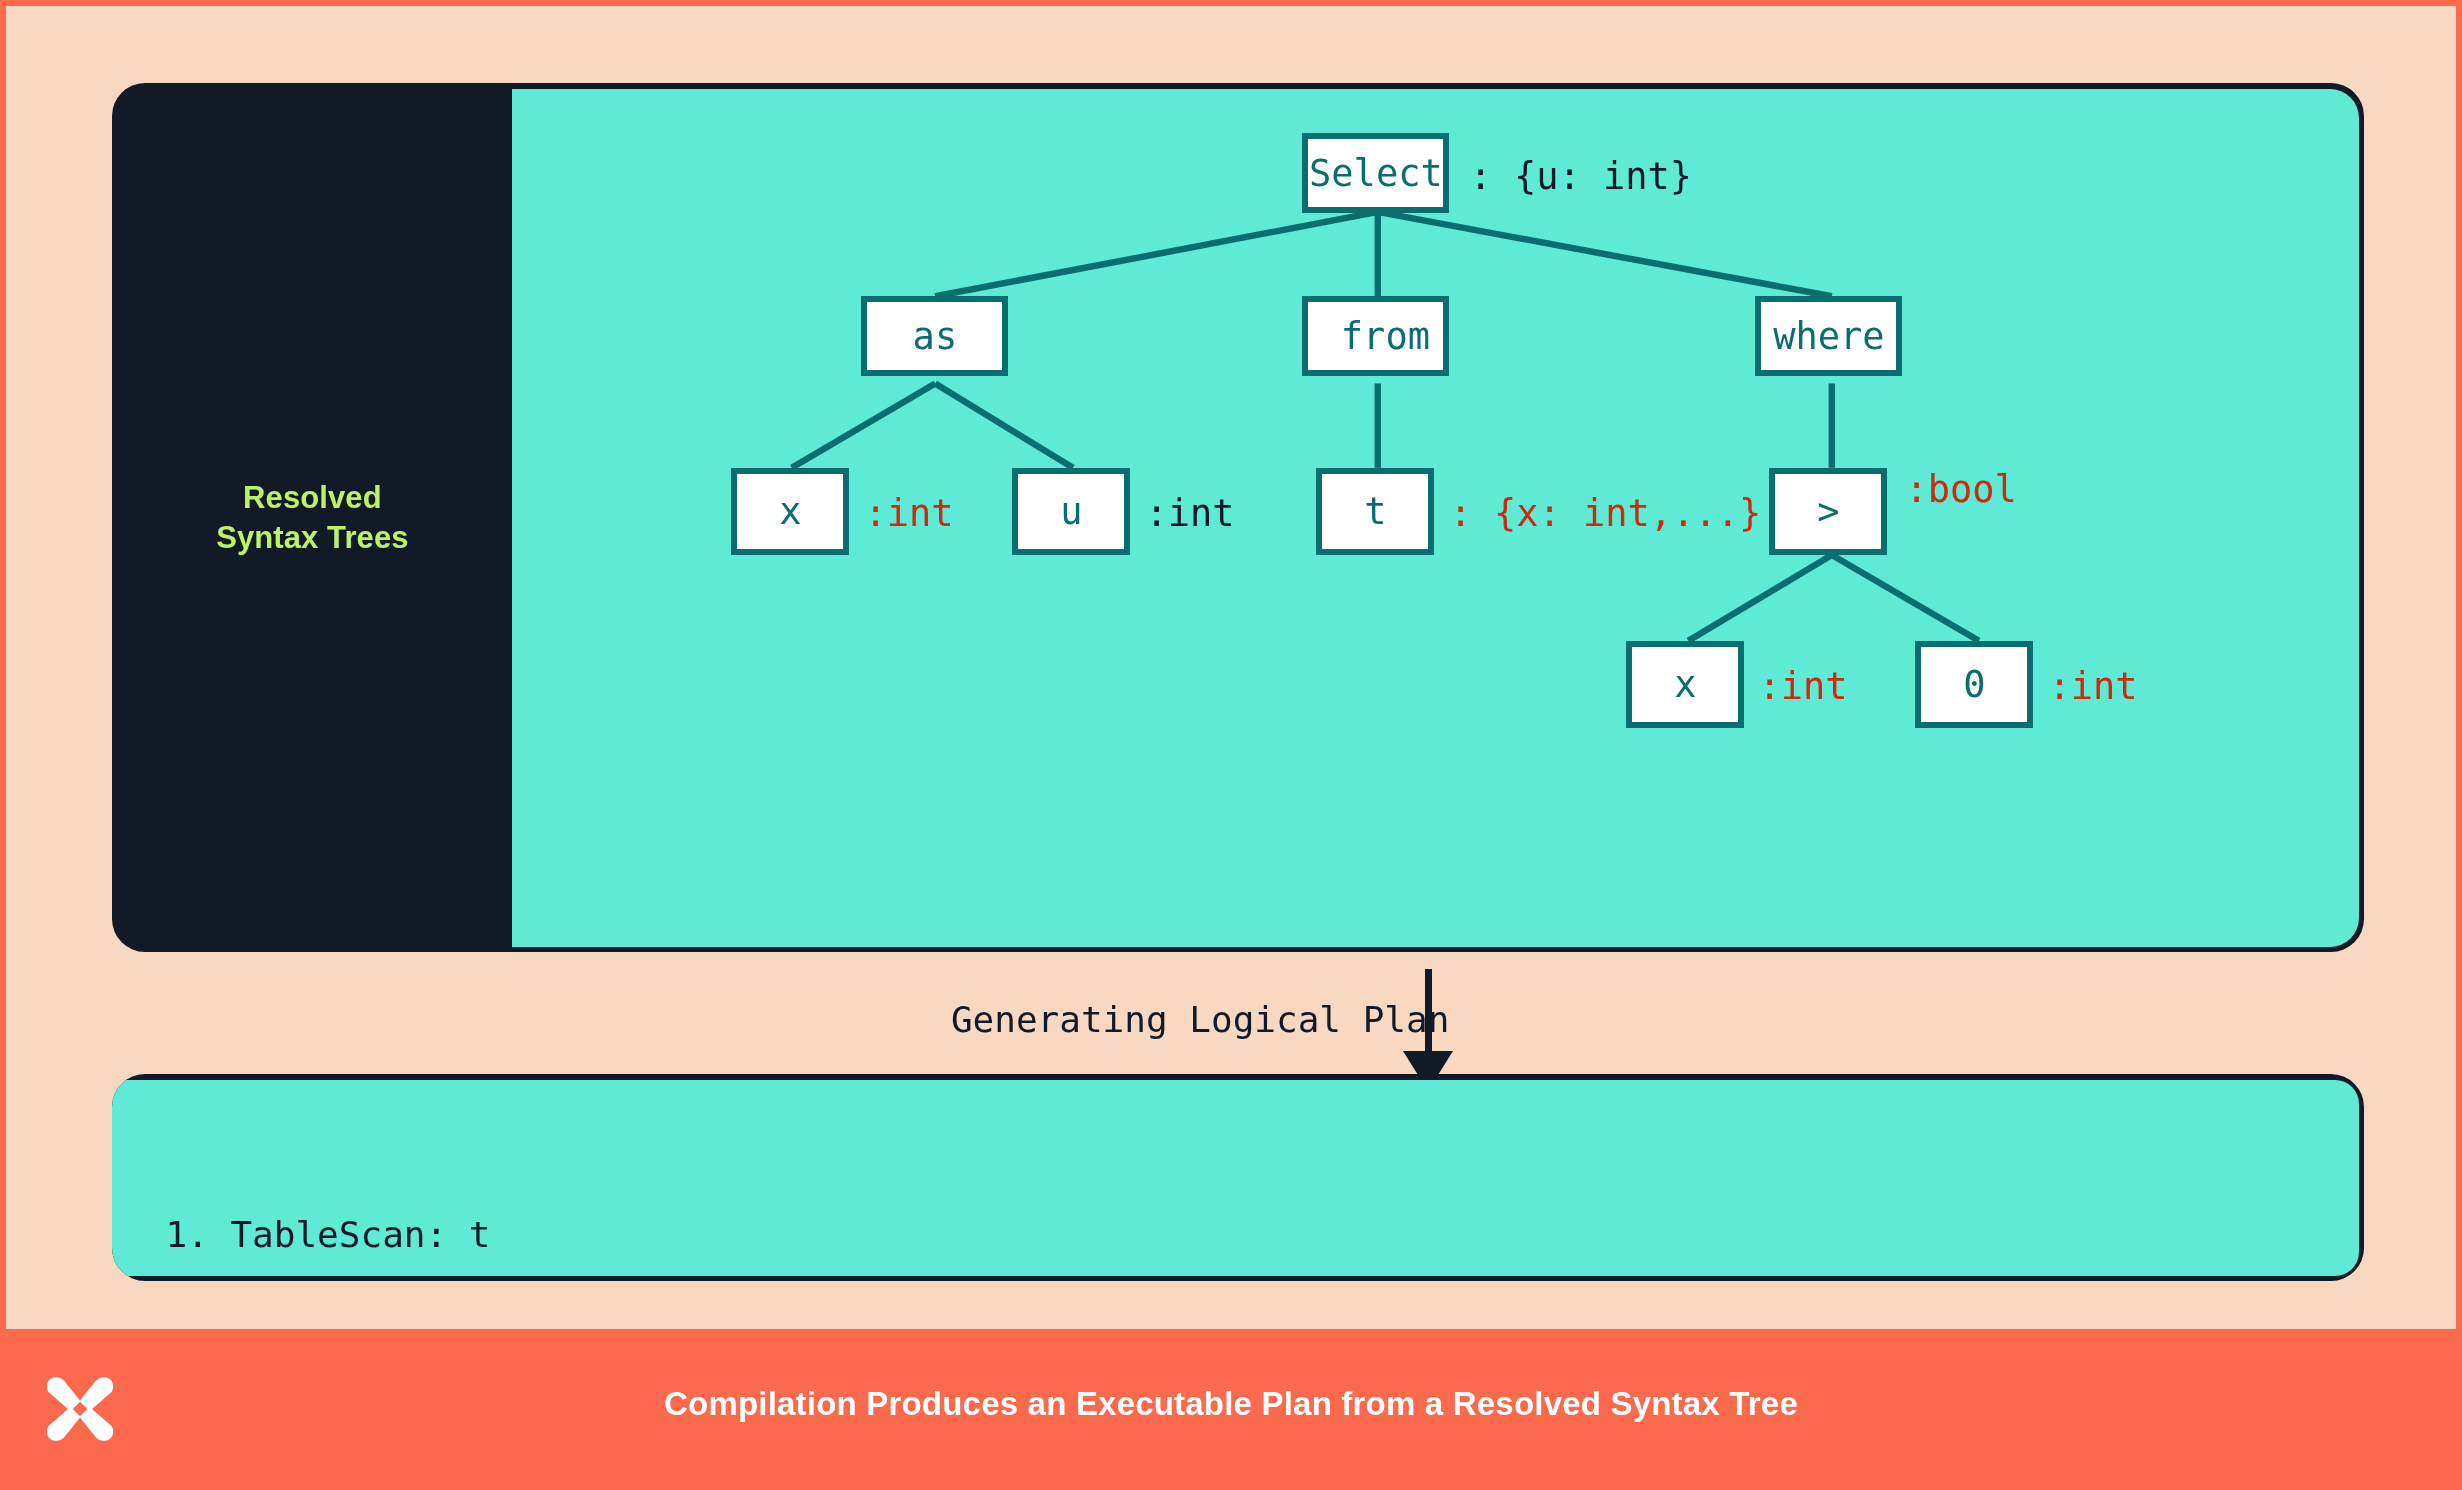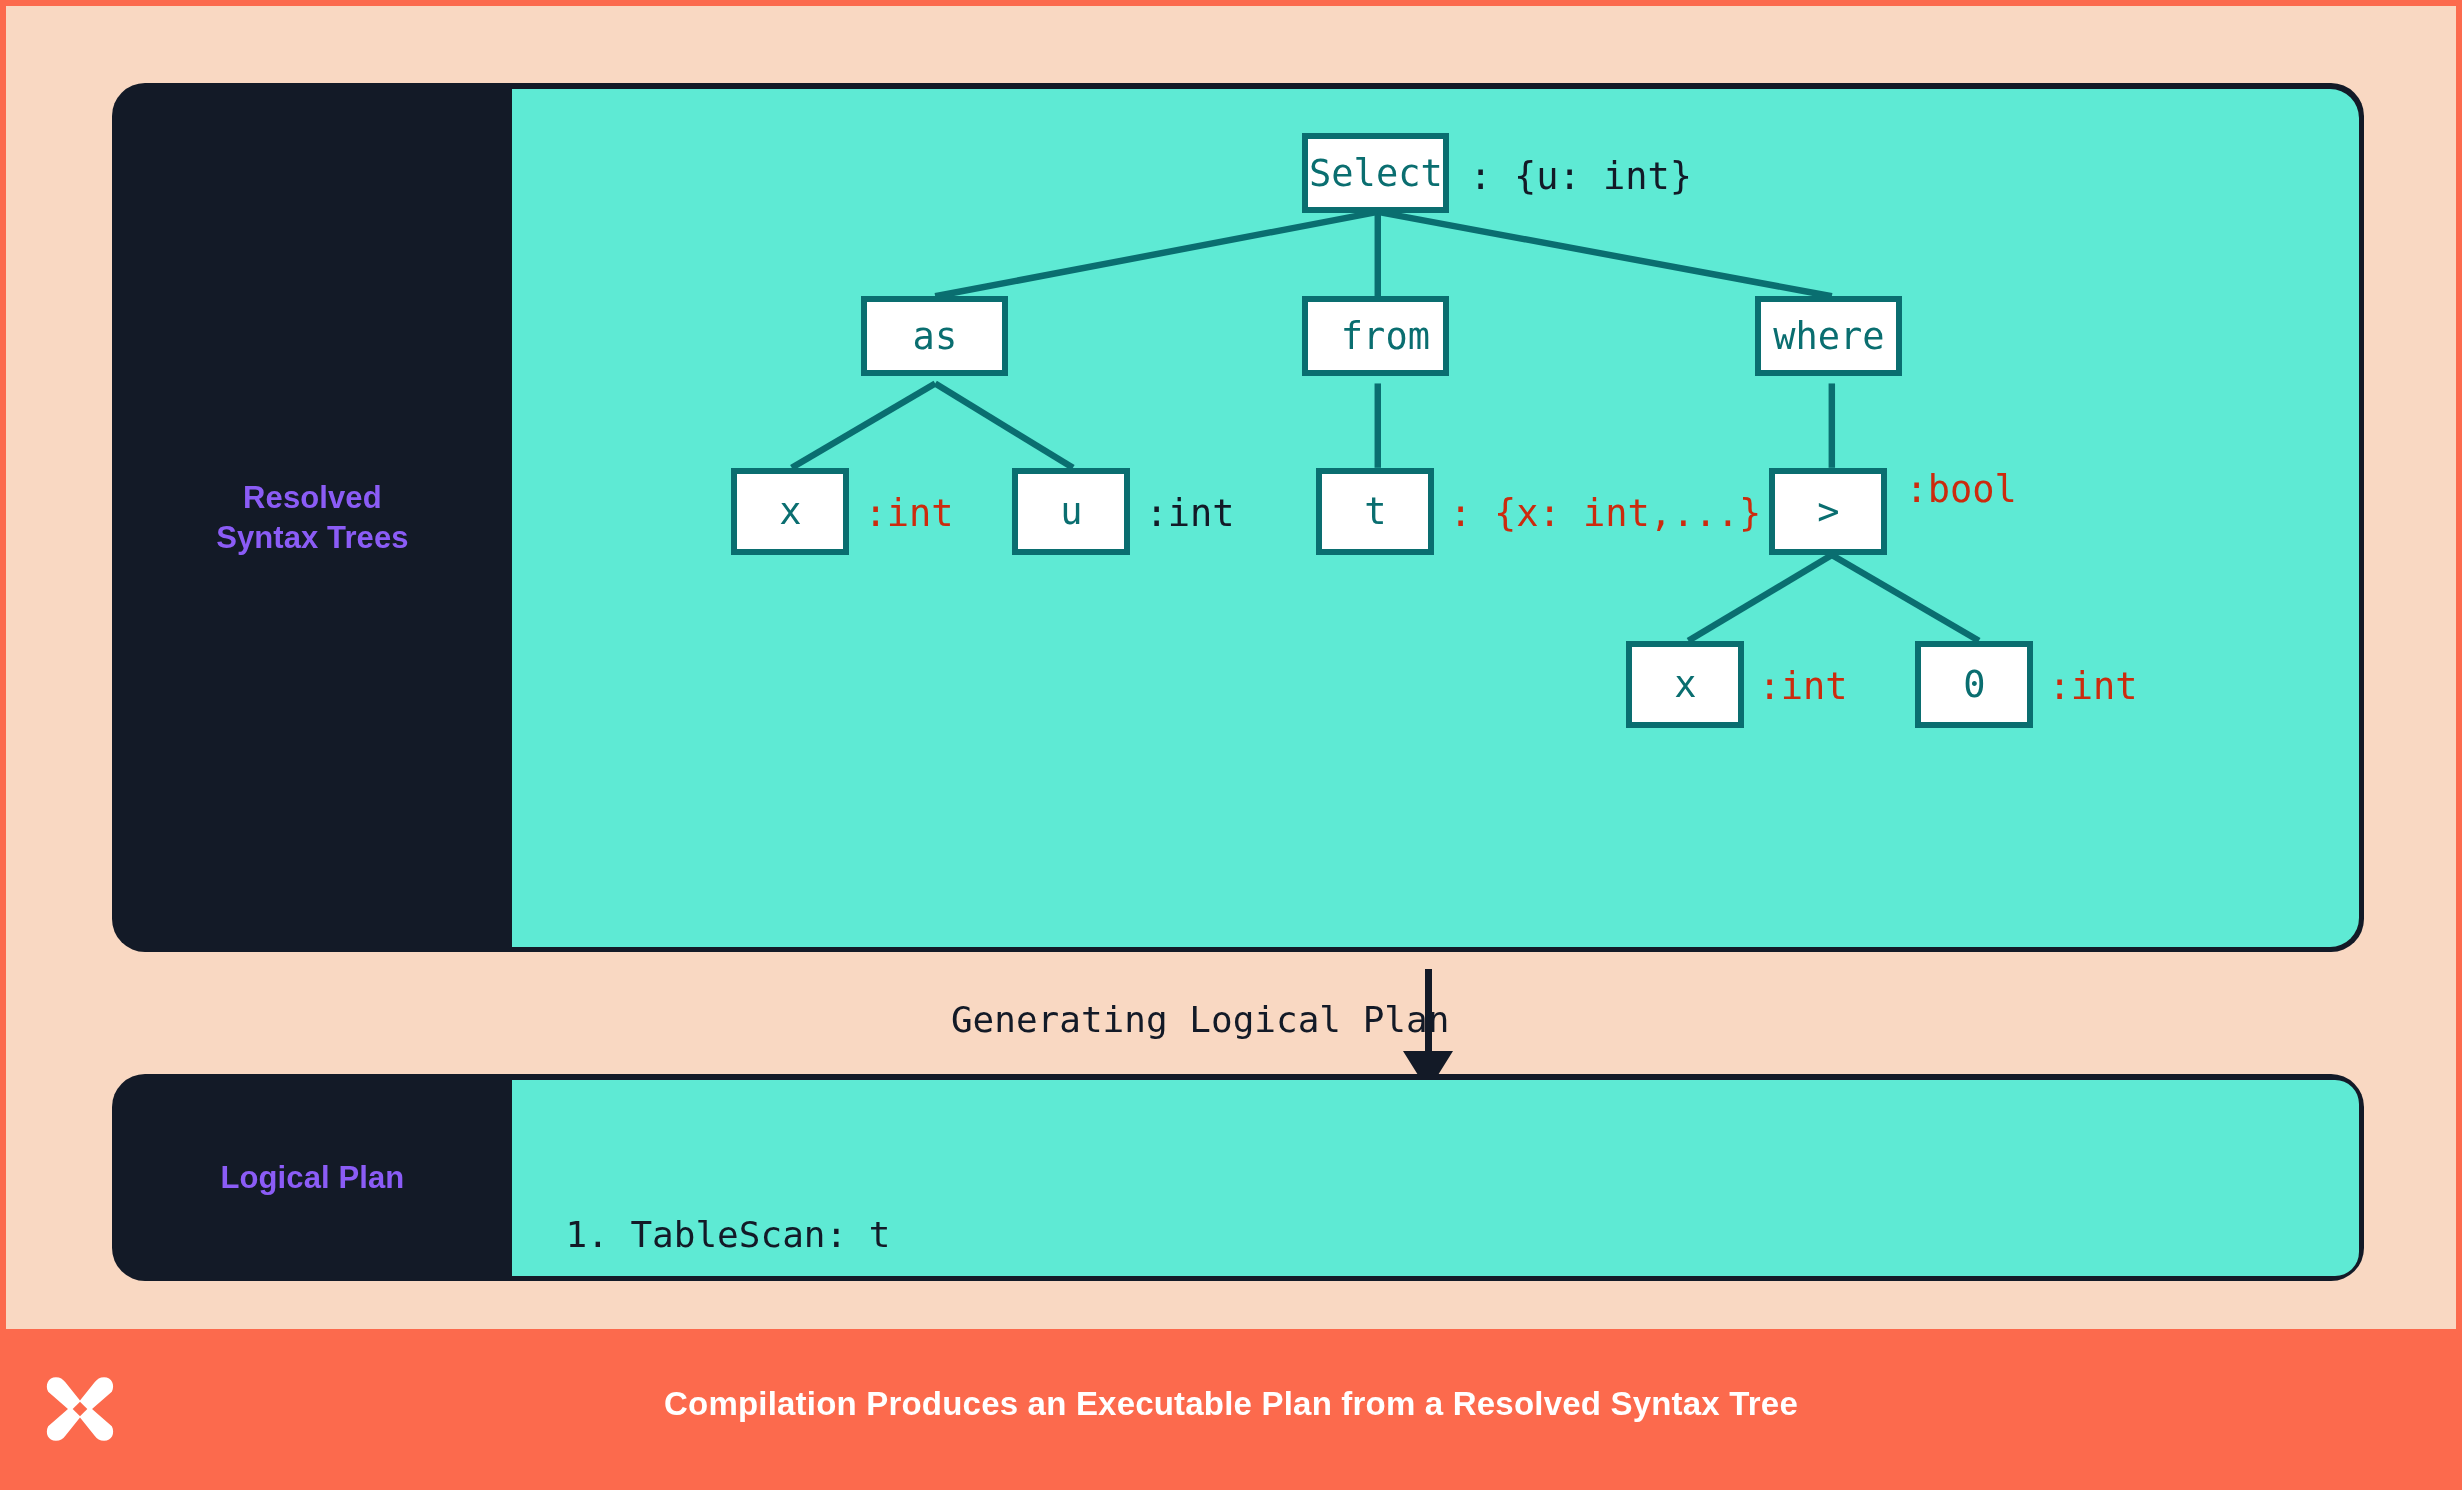--- a/index.html
+++ b/index.html
@@ -30,21 +30,21 @@
     border-radius:33px;
     overflow:hidden;
     display:flex;
   }
   .panel-label{
     flex:0 0 auto;
     display:flex;
     align-items:center;
     justify-content:center;
     text-align:center;
-    color:#8b5cf6;
+    color:#bef264;
     font-weight:bold;
     line-height:1.30;
     letter-spacing:0.1px;
   }
   .panel-body{
     flex:1 1 auto;
     background:#5eead4;
     position:relative;
   }
 
@@ -223,21 +223,20 @@
       </div>
     </div>
 
     <div id="transition">
       <div id="gen-label">Generating Logical Plan</div>
       <div class="arrow-line"></div>
       <div class="arrow-head"></div>
     </div>
 
     <div class="panel" id="panel-plan">
-      <div class="panel-label">Logical Plan</div>
 
       <div class="panel-body">
         <div id="plan-list">
           <div>1. TableScan: t</div>
           
           
         </div>
       </div>
     </div>
 

